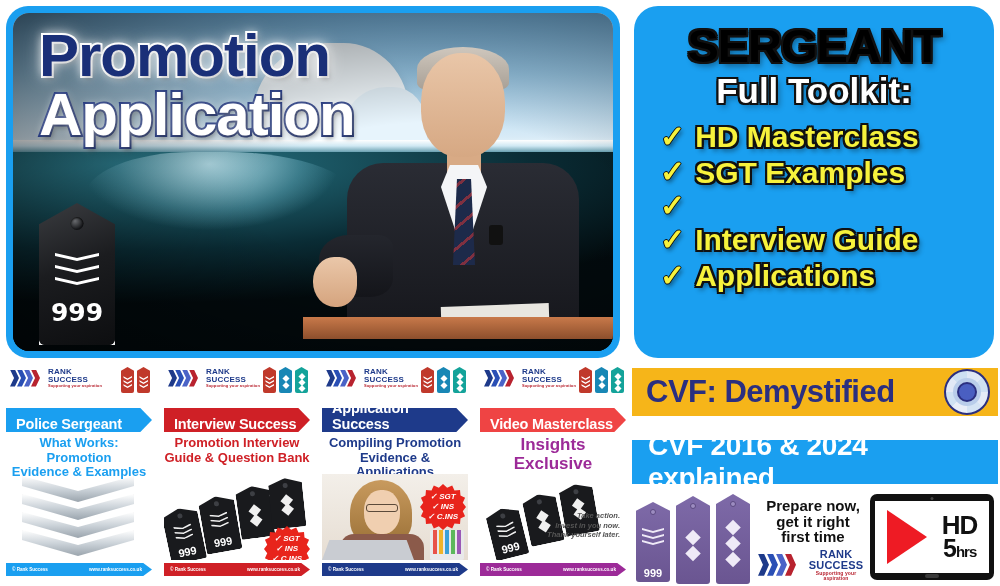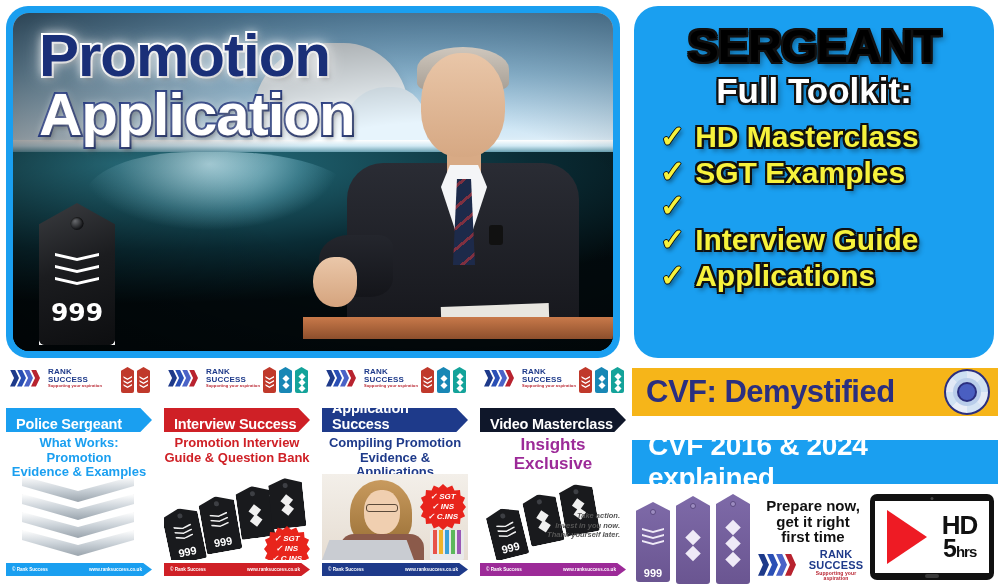--- a/index.html
+++ b/index.html
@@ -548,21 +548,21 @@
         <div class="pip" style="background:#1887b5">
             <div class="pip-dia" style="top:9px"></div>
             <div class="pip-dia" style="top:16px"></div>
           </div>
         <div class="pip" style="background:#14a39a">
             <div class="pip-dia" style="top:7px"></div>
             <div class="pip-dia" style="top:13px"></div>
             <div class="pip-dia" style="top:19px"></div>
           </div>
       </div>
-      <div class="banner" style="background:#0f172a">
+      <div class="banner" style="background:#ef4444">
         <span>Video Masterclass</span>
       </div>
       <div class="card-sub" style="color:#9c2a98;font-size:17px;line-height:1.1">
         <div>Insights</div>
         <div>Exclusive</div>
       </div>
       <div class="card-art" style="top:122px;height:76px">
         <div class="epa" style="left:10px;top:24px;width:34px;height:50px;transform:rotate(-14deg)">
           <div class="hole"></div>
             <div class="wchev" style="top:15px"></div>

